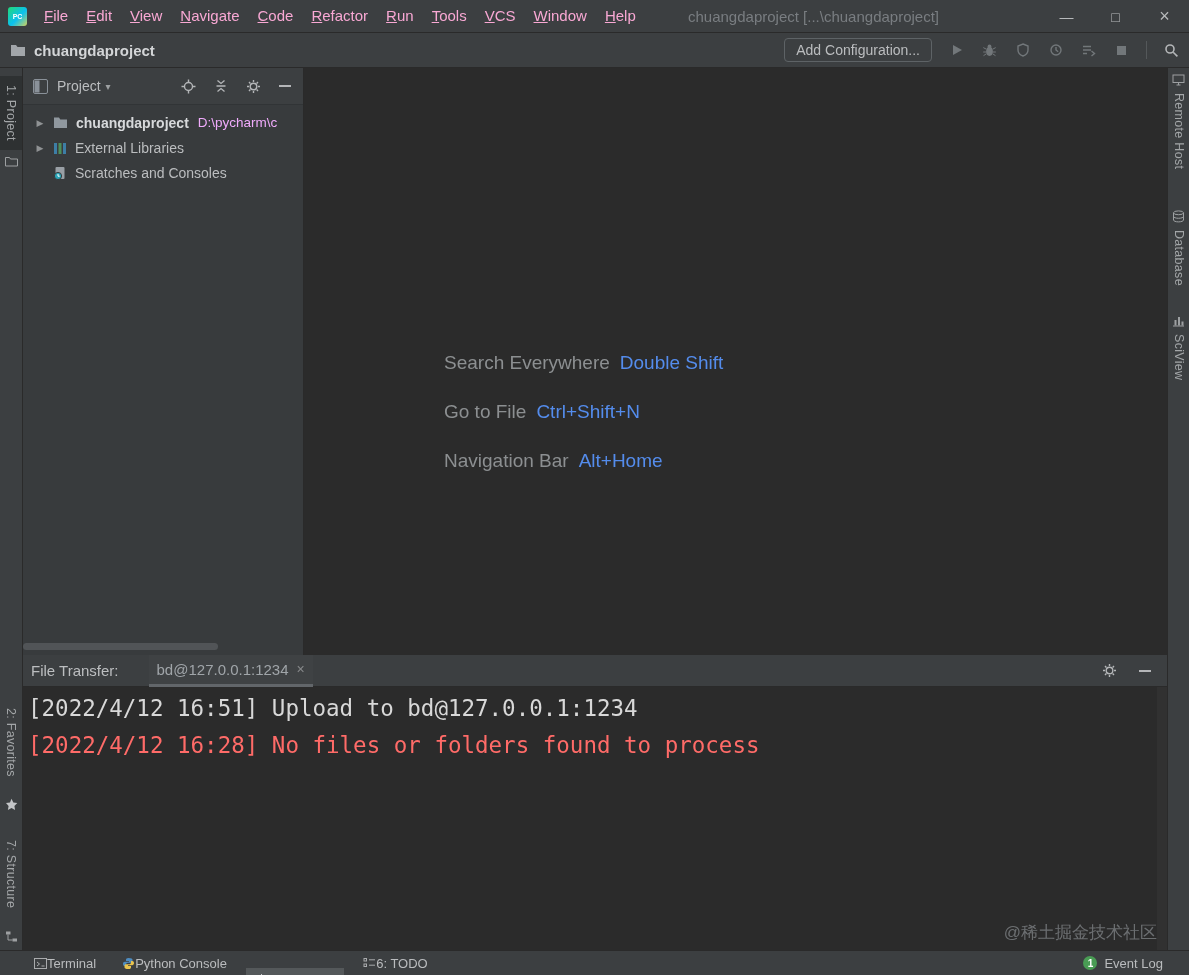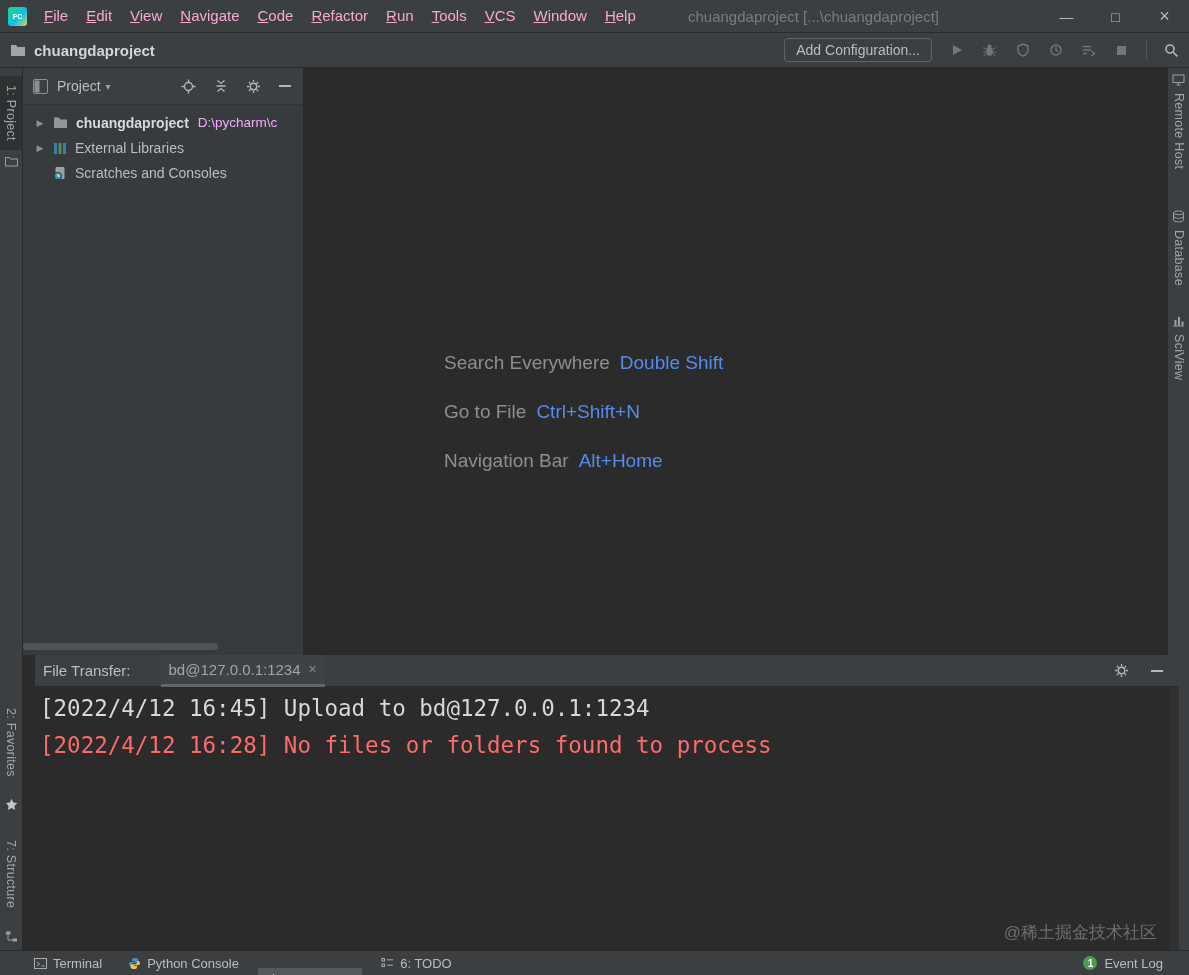--- a/index.html
+++ b/index.html
@@ -50,34 +50,34 @@
   .pp-hscroll { position: absolute; left: 0; bottom: 5px; width: 195px; height: 7px; border-radius: 4px; background: #5a5e60; opacity: .75; }
 
   
   .editor { position: absolute; left: 304px; top: 68px; width: 863px; height: 587px; background: #2b2b2b; }
   .shortcuts { position: absolute; left: 140px; top: 270px; }
   .sc-row { height: 49px; display: flex; align-items: center; font-size: 19px; }
   .sc-label { color: #8c8f91; }
   .sc-keys { color: #548cec; margin-left: 10px; }
 
   
-  .bottom-panel { position: absolute; left: 23px; top: 655px; width: 1144px; height: 295px; background: #2b2b2b; margin-left: 12px; }
+  .bottom-panel { position: absolute; left: 23px; top: 655px; width: 1144px; height: 295px; background: #2b2b2b; }
   .bp-header { height: 32px; background: #3c3f41; border-bottom: 1px solid #2a2a2a; display: flex; align-items: center; }
   .bp-label { font-size: 15px; color: #bcbec0; margin-left: 8px; }
   .bp-tab { height: 32px; margin-left: 30px; padding: 0 8px; display: flex; align-items: center; gap: 8px; font-size: 15px; color: #a0a5a9; border-bottom: 3px solid #62666a; background: rgba(255,255,255,.02); }
   .bp-tab-close { color: #87898b; font-size: 14px; }
   .bp-actions { margin-left: auto; display: flex; align-items: center; gap: 22px; margin-right: 16px; }
   .console { position: absolute; left: 0; top: 32px; right: 0; bottom: 0; font-family: "DejaVu Sans Mono", monospace; font-size: 22.5px; line-height: 37px; padding: 3px 0 0 5px; overflow: hidden; }
   .console-line.info { color: #d8d8d8; }
   .console-line.error { color: #ff6b68; }
   .console-scroll { position: absolute; right: 0; top: 32px; bottom: 0; width: 10px; background: rgba(255,255,255,.03); }
 
   
   .statusbar { position: absolute; left: 0; top: 950px; width: 100%; height: 25px; background: #3c3f41; border-top: 1px solid #2a2a2a; display: flex; align-items: center; font-size: 13px; color: #babcbe; }
-  .sb-item { display: flex; align-items: center; gap: 6px; height: 100%; padding: 0 7px; }
+  .sb-item { display: flex; align-items: center; height: 100%; padding: 0 7px; }
   .sb-item.first { margin-left: 27px; }
   .sb-item + .sb-item { margin-left: 12px; }
   .sb-item.selected { background: #54585a; margin-top: 33px; }
   .sb-right { margin-left: auto; margin-right: 26px; display: flex; align-items: center; gap: 7px; }
   .badge { width: 14px; height: 14px; border-radius: 50%; background: #499c54; color: #fff; font-size: 10px; font-weight: bold; display: flex; align-items: center; justify-content: center; }
   .watermark { position: absolute; right: 32px; top: 921px; font-size: 17px; color: #a0a5aa; opacity: .55; }
 </style>
 </head>
 <body>
 
@@ -321,21 +321,21 @@
         <span style="display:flex;">
           <svg width="15" height="15" viewBox="0 0 15 15" fill="none" stroke="#b4b6b8" stroke-width="1.4">
               <circle cx="7.5" cy="7.5" r="3.3"></circle>
               <path d="M7.5 1v2M7.5 12v2M1 7.5h2M12 7.5h2M3 3l1.4 1.4M10.6 10.6L12 12M12 3l-1.4 1.4M4.4 10.6L3 12"></path>
             </svg>
         </span>
         <span class="hbar"></span>
       </span>
     </div>
     <div class="console">
-      <div class="console-line info">[2022/4/12 16:45] Upload to bd@127.0.0.1:1234</div>
+      <div class="console-line info">[2022/4/12 16:51] Upload to bd@127.0.0.1:1234</div>
       <div class="console-line error">[2022/4/12 16:28] No files or folders found to process</div>
     </div>
     <div class="console-scroll"></div>
   </div>
 
   <div class="watermark">@稀土掘金技术社区</div>
 
   <div class="statusbar">
     <span class="sb-item first">
       <span style="display:flex;">

